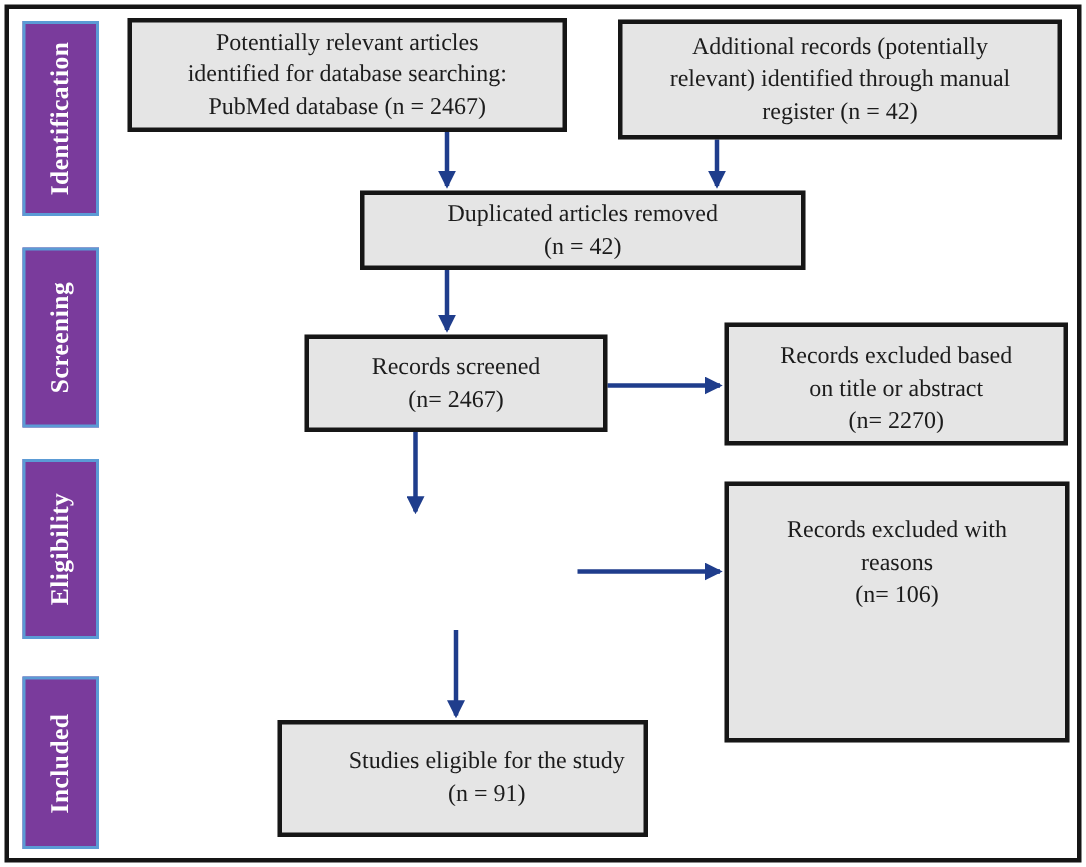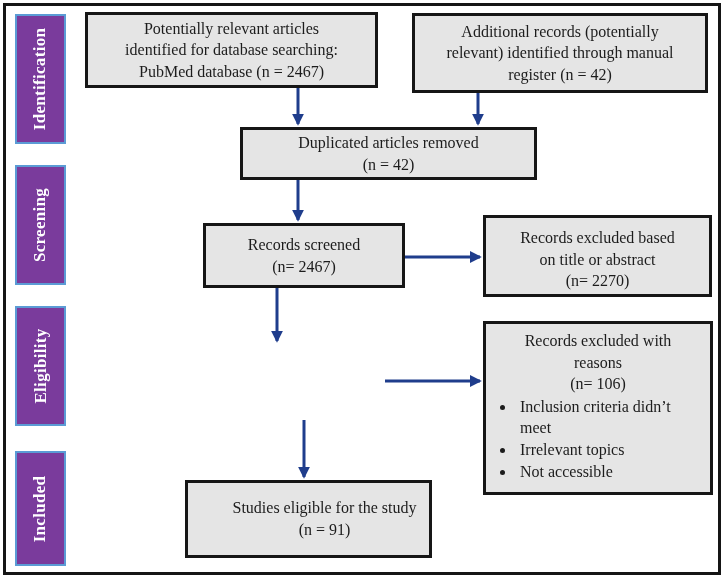--- a/index.html
+++ b/index.html
@@ -52,21 +52,21 @@
   .box-text{white-space:pre-line;}
   .box-database{left:85px;top:12px;width:293px;height:76px;}
   .box-manual{left:412px;top:13px;width:296px;height:80px;}
   .box-duplicates{left:240px;top:127px;width:297px;height:53px;}
   .box-screened{left:203px;top:223px;width:202px;height:65px;}
   .box-excluded-title{left:483px;top:215px;width:229px;height:82px;align-items:flex-end;}
   .box-evaluated{left:163px;top:344px;width:222px;height:76px;}
   .box-reasons{
     left:483px;top:321px;width:230px;height:174px;
     display:block;
-    padding:6px 2px 2px 2px;
+    padding:19px 2px 2px 2px;
   }
   .box-eligible{left:185px;top:480px;width:247px;height:78px;padding-left:36px;}
   .reasons-title{white-space:pre-line;text-align:center;}
   .reasons-list{
     margin:1px 0 0 0;
     padding:0 4px 0 28px;
     text-align:left;
     list-style:disc outside;
   }
   .reasons-list li{padding-left:4px;}
@@ -135,25 +135,20 @@
     <div class="box-text">Records excluded based
 on title or abstract
 (n= 2270)</div>
   </div>
 
 
   <div class="fbox box-reasons">
     <div class="reasons-title">Records excluded with
 reasons
 (n= 106)</div>
-    <ul class="reasons-list">
-      <li>Inclusion criteria didn’t meet</li>
-      <li>Irrelevant topics</li>
-      <li>Not accessible</li>
-    </ul>
   </div>
 
   <div class="fbox box-eligible">
     <div class="box-text">Studies eligible for the study
 (n = 91)</div>
   </div>
 
 </div>
 
 </body></html>

